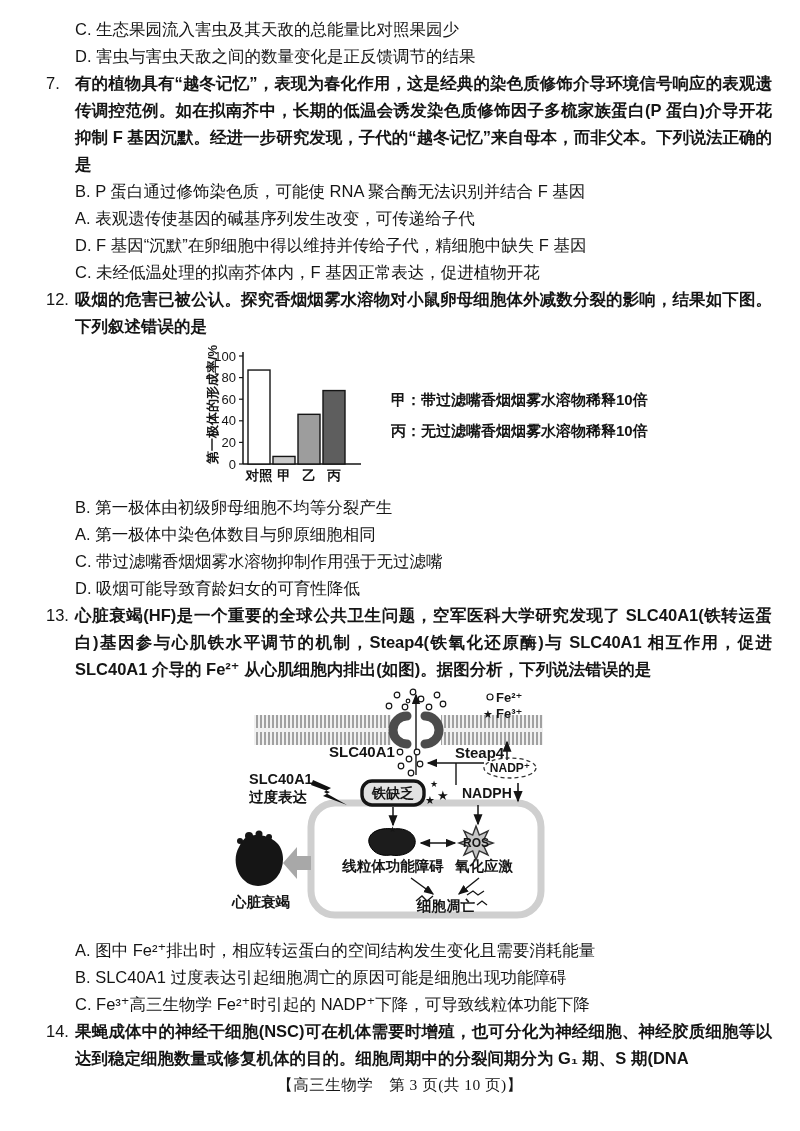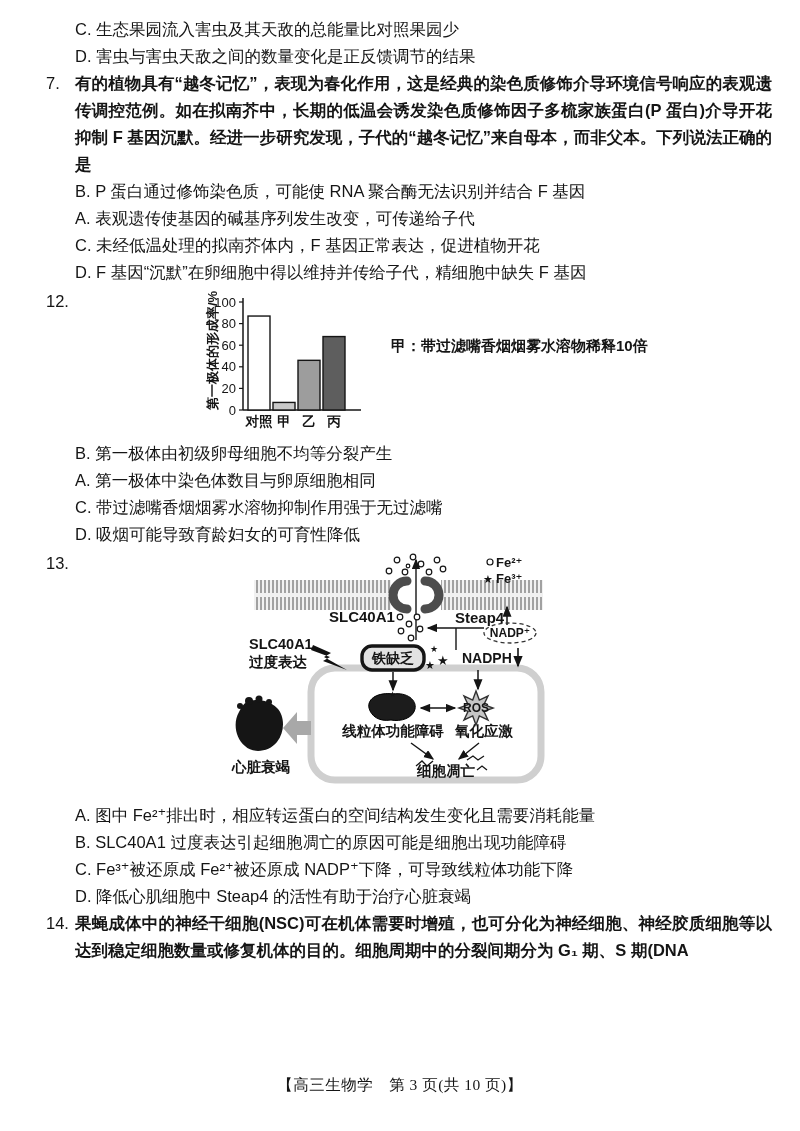--- a/index.html
+++ b/index.html
@@ -27,26 +27,27 @@
     <div class="question">
       <div class="opt">C. 生态果园流入害虫及其天敌的总能量比对照果园少</div>
       <div class="opt">D. 害虫与害虫天敌之间的数量变化是正反馈调节的结果</div>
     </div>
 
     <div class="question">
       <span class="qnum">7.</span>
       <div class="stem">有的植物具有“越冬记忆”，表现为春化作用，这是经典的染色质修饰介导环境信号响应的表观遗传调控范例。如在拟南芥中，长期的低温会诱发染色质修饰因子多梳家族蛋白(P 蛋白)介导开花抑制 F 基因沉默。经进一步研究发现，子代的“越冬记忆”来自母本，而非父本。下列说法正确的是</div>
       <div class="opt">B. P 蛋白通过修饰染色质，可能使 RNA 聚合酶无法识别并结合 F 基因</div>
       <div class="opt">A. 表观遗传使基因的碱基序列发生改变，可传递给子代</div>
+      <div class="opt">D. F 基因“沉默”在卵细胞中得以维持并传给子代，精细胞中缺失 F 基因</div>
       <div class="opt">C. 未经低温处理的拟南芥体内，F 基因正常表达，促进植物开花</div>
-      <div class="opt">D. F 基因“沉默”在卵细胞中得以维持并传给子代，精细胞中缺失 F 基因</div>
     </div>
 
     <div class="question">
       <span class="qnum">12.</span>
+      <div class="stem">吸烟的危害已被公认。探究香烟烟雾水溶物对小鼠卵母细胞体外减数分裂的影响，结果如下图。下列叙述错误的是</div>
 
       <div class="chart-row">
         <svg id="bar-chart" width="172" height="148">
             <line x1="40" y1="122" x2="40" y2="10" stroke="#151515" stroke-width="1.5"></line>
             <line x1="40" y1="122" x2="158" y2="122" stroke="#151515" stroke-width="1.5"></line>
             <line x1="36" y1="122" x2="40" y2="122" stroke="#151515" stroke-width="1.2"></line>
             <text x="33" y="126.5" text-anchor="end" font-size="13">0</text>
             <line x1="36" y1="100.4" x2="40" y2="100.4" stroke="#151515" stroke-width="1.2"></line>
             <text x="33" y="104.9" text-anchor="end" font-size="13">20</text>
             <line x1="36" y1="78.8" x2="40" y2="78.8" stroke="#151515" stroke-width="1.2"></line>
@@ -62,31 +63,33 @@
             <rect x="70" y="114.44" width="22" height="7.5600000000000005" fill="#c9c9c9" stroke="#151515" stroke-width="1.4"></rect>
             <text x="81" y="138" text-anchor="middle" font-size="13.5" font-weight="600">甲</text>
             <rect x="95" y="72.32" width="22" height="49.68000000000001" fill="#9d9d9d" stroke="#151515" stroke-width="1.4"></rect>
             <text x="106" y="138" text-anchor="middle" font-size="13.5" font-weight="600">乙</text>
             <rect x="120" y="48.56" width="22" height="73.44" fill="#5e5e5e" stroke="#151515" stroke-width="1.4"></rect>
             <text x="131" y="138" text-anchor="middle" font-size="13.5" font-weight="600">丙</text>
             <text transform="translate(14,122) rotate(-90)" font-size="13" font-weight="600">第一极体的形成率/%</text>
           </svg>
         <div class="legend">
           <div>甲：带过滤嘴香烟烟雾水溶物稀释10倍</div>
+          <div>丙：无过滤嘴香烟烟雾水溶物稀释10倍</div>
         </div>
       </div>
 
       <div class="opt">B. 第一极体由初级卵母细胞不均等分裂产生</div>
       <div class="opt">A. 第一极体中染色体数目与卵原细胞相同</div>
       <div class="opt">C. 带过滤嘴香烟烟雾水溶物抑制作用强于无过滤嘴</div>
       <div class="opt">D. 吸烟可能导致育龄妇女的可育性降低</div>
     </div>
 
     <div class="question">
       <span class="qnum">13.</span>
+      <div class="stem">心脏衰竭(HF)是一个重要的全球公共卫生问题，空军医科大学研究发现了 SLC40A1(铁转运蛋白)基因参与心肌铁水平调节的机制，Steap4(铁氧化还原酶)与 SLC40A1 相互作用，促进 SLC40A1 介导的 Fe²⁺ 从心肌细胞内排出(如图)。据图分析，下列说法错误的是</div>
 
       <div class="figure-row">
         <svg width="350" height="240" viewBox="0 0 350 240">
           <defs>
             <marker id="ah" markerWidth="9" markerHeight="8" refX="6.5" refY="3" orient="auto">
               <path d="M0,0 L7.5,3 L0,6 Z" fill="#151515"></path>
             </marker>
             <marker id="ahr" markerWidth="9" markerHeight="8" refX="1" refY="3" orient="auto">
               <path d="M7.5,0 L0,3 L7.5,6 Z" fill="#151515"></path>
             </marker>
@@ -188,22 +191,21 @@
           <text x="30" y="222" font-size="14.5" font-weight="700" text-anchor="middle">心脏衰竭</text>
 
           <text x="18" y="99" font-size="14.5" font-weight="700">SLC40A1</text>
           <text x="18" y="117" font-size="14.5" font-weight="700">过度表达</text>
           <polygon points="82,95 100,103 93,107 116,120 92,111 99,107 80,100" fill="#111111"></polygon>
         </svg>
       </div>
 
       <div class="opt">A. 图中 Fe²⁺排出时，相应转运蛋白的空间结构发生变化且需要消耗能量</div>
       <div class="opt">B. SLC40A1 过度表达引起细胞凋亡的原因可能是细胞出现功能障碍</div>
-      <div class="opt">C. Fe³⁺被还原成 Fe²⁺被还原成 NADP⁺下降，可导致线粒体功能下降</div>
-      <div class="opt">D. 降低心肌细胞中 Steap4 的活性有助于治疗心脏衰竭</div>
+      <div class="opt">C. Fe³⁺高三生物学 Fe²⁺时引起的 NADP⁺下降，可导致线粒体功能下降</div>
     </div>
 
     <div class="question">
       <span class="qnum">14.</span>
       <div class="stem">果蝇成体中的神经干细胞(NSC)可在机体需要时增殖，也可分化为神经细胞、神经胶质细胞等以达到稳定细胞数量或修复机体的目的。细胞周期中的分裂间期分为 G₁ 期、S 期(DNA</div>
     </div>
 
   </div>
 
   <div class="footer">【高三生物学　第 3 页(共 10 页)】</div>

